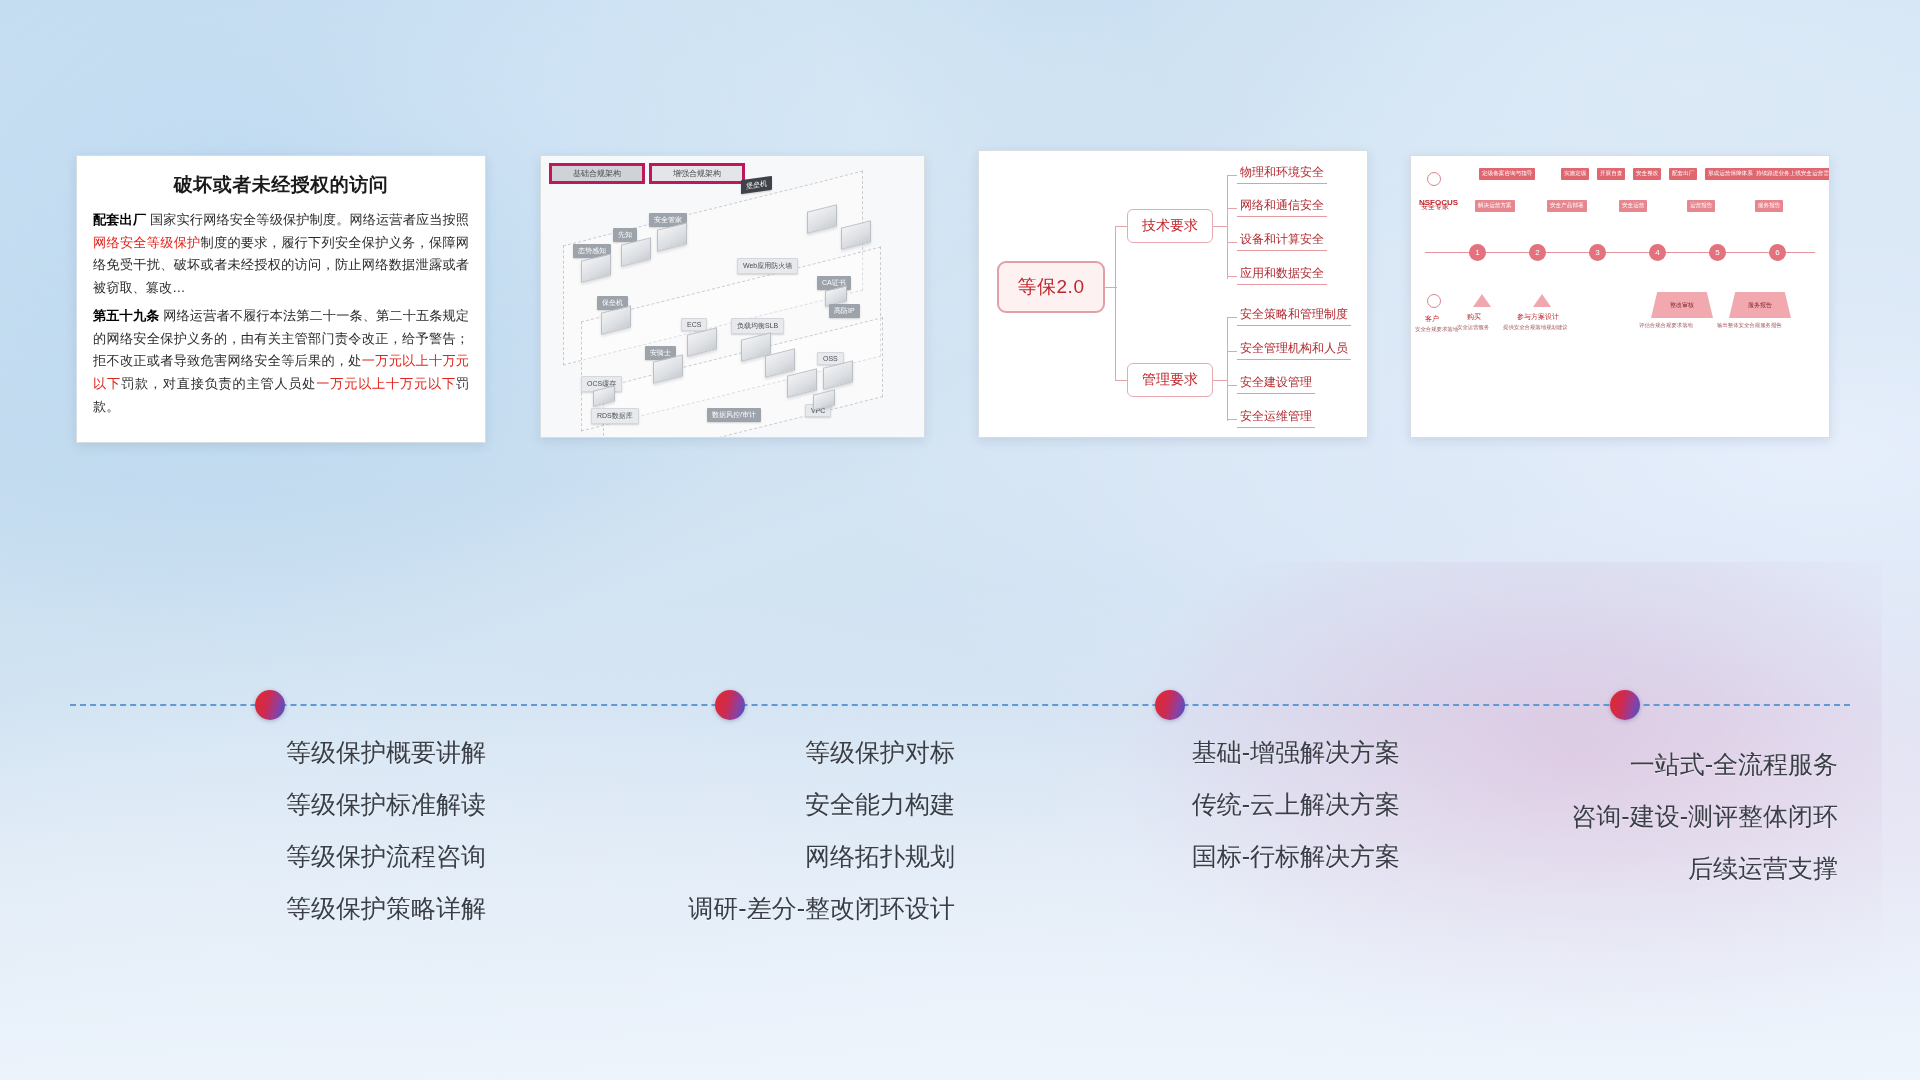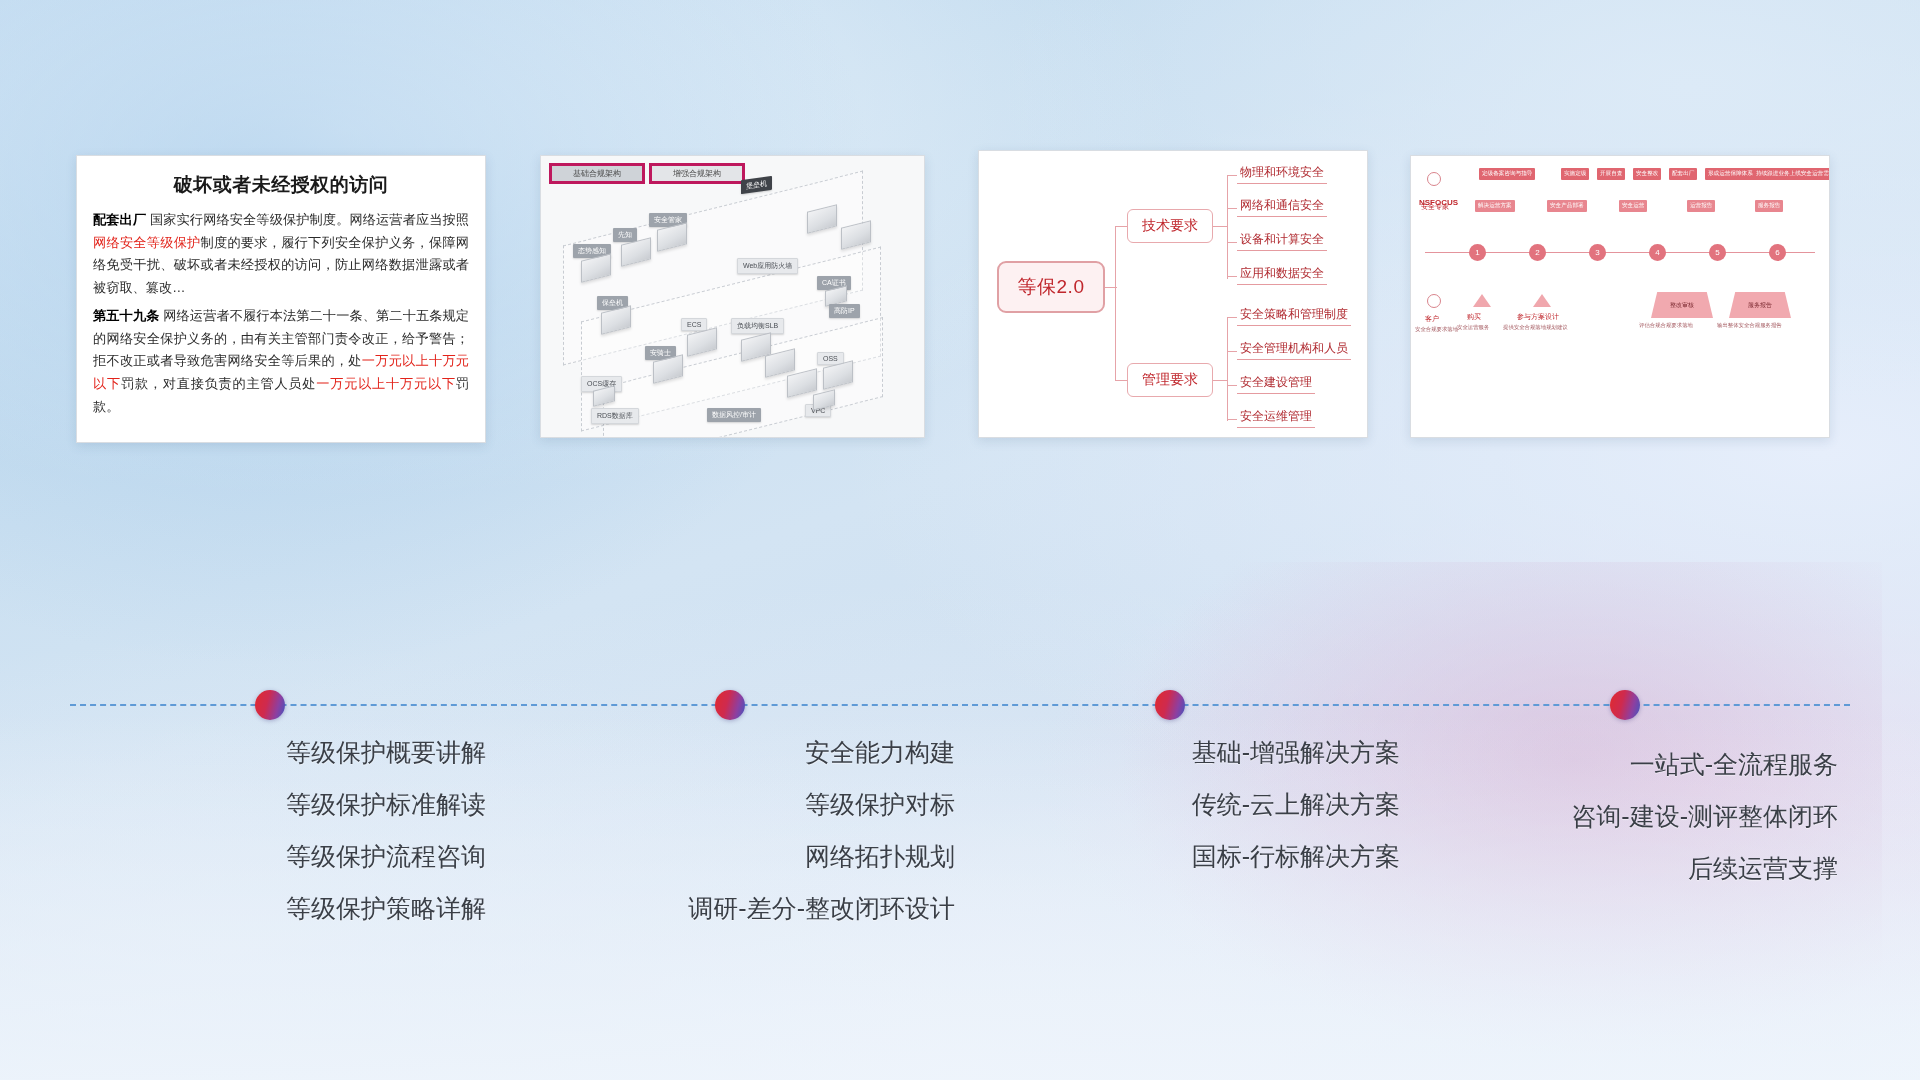--- a/index.html
+++ b/index.html
@@ -366,22 +366,22 @@
   </div>
 
   <div class="cols">
     <div class="col c1">
       <div class="col-line">等级保护概要讲解</div>
       <div class="col-line">等级保护标准解读</div>
       <div class="col-line">等级保护流程咨询</div>
       <div class="col-line">等级保护策略详解</div>
     </div>
     <div class="col c2">
+      <div class="col-line">等级保护对标</div>
       <div class="col-line">安全能力构建</div>
-      <div class="col-line">等级保护对标</div>
       <div class="col-line">网络拓扑规划</div>
       <div class="col-line">调研-差分-整改闭环设计</div>
     </div>
     <div class="col c3">
       <div class="col-line">基础-增强解决方案</div>
       <div class="col-line">传统-云上解决方案</div>
       <div class="col-line">国标-行标解决方案</div>
     </div>
     <div class="col c4">
       <div class="col-line">一站式-全流程服务</div>

